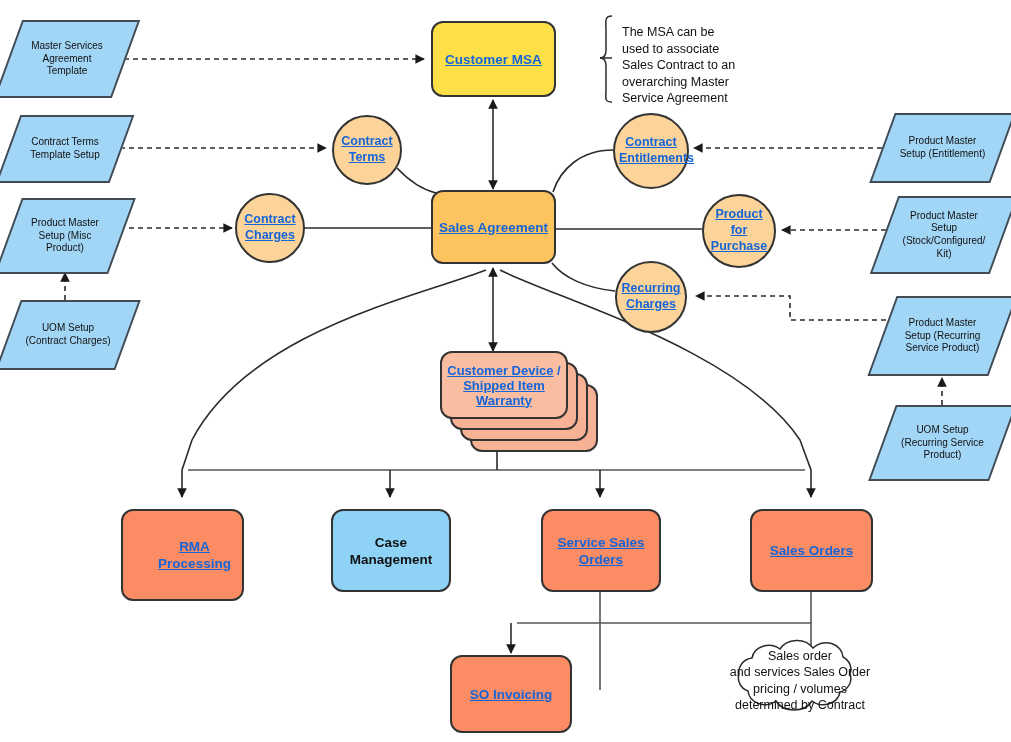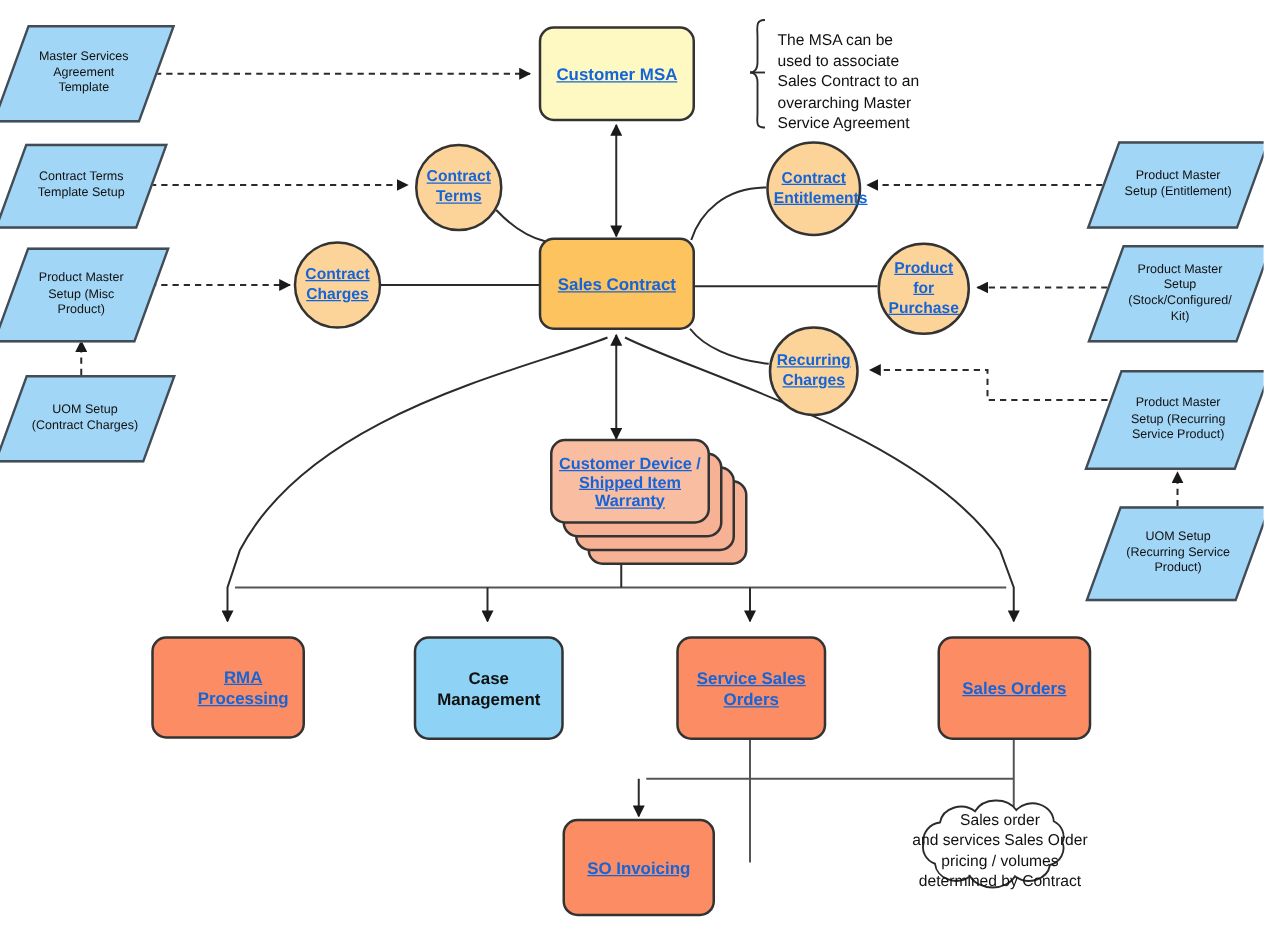--- a/index.html
+++ b/index.html
@@ -42,21 +42,21 @@
     box-sizing: border-box;
     white-space: pre-line;
   }
 
   
   .rrect {
     border: 2px solid #333333;
     border-radius: 12px;
     font-size: 13.5px;
   }
-  .rrect.green  { background: #fef9c3; }
+  .rrect.green  { background: #fde047; }
   .rrect.orange { background: #fdc35f; }
   .rrect.salmon { background: #fc8c63; }
   .rrect.blue   { background: #8ed2f5; }
 
   
   .link-label {
     color: #1565d8;
     font-weight: bold;
     text-decoration: underline;
   }
@@ -274,21 +274,21 @@
     <span class="lbl">UOM Setup
 (Recurring Service
 Product)</span>
   </div>
 
   <div class="node rrect green" style="left:431px; top:21px; width:125px; height:76px;">
     <span class="lbl link-label">Customer MSA</span>
   </div>
 
   <div class="node rrect orange" style="left:431px; top:190px; width:125px; height:74px;">
-    <span class="lbl link-label">Sales Contract</span>
+    <span class="lbl link-label">Sales Agreement</span>
   </div>
 
   <div class="node circ" style="left:332px; top:115px; width:70px; height:70px;">
     <span class="lbl link-label">Contract
 Terms</span>
   </div>
 
   <div class="node circ" style="left:235px; top:193px; width:70px; height:70px;">
     <span class="lbl link-label">Contract
 Charges</span>
@@ -313,21 +313,21 @@
     <div class="card" style="left:30px; top:33px; width:128px; height:68px;"></div>
     <div class="card" style="left:20px; top:22px; width:128px; height:68px;"></div>
     <div class="card" style="left:10px; top:11px; width:128px; height:68px;"></div>
     <div class="card top" style="left:0px; top:0px; width:128px; height:68px;">
       <span class="lbl" style="white-space:normal;">
         <span class="link-label">Customer Device</span><span class="plain-label nolink" style="color:#1565d8;"> / </span><span class="link-label">Shipped Item Warranty</span>
       </span>
     </div>
   </div>
 
-  <div class="node rrect salmon" style="left:121px; top:509px; width:123px; height:82px;padding-left:24px;">
+  <div class="node rrect salmon" style="left:121px; top:509px; width:123px; height:92px;padding-left:24px;">
     <span class="lbl link-label">RMA Processing</span>
   </div>
 
   <div class="node rrect blue" style="left:331px; top:509px; width:120px; height:83px;">
     <span class="lbl plain-label">Case Management</span>
   </div>
 
   <div class="node rrect salmon" style="left:541px; top:509px; width:120px; height:83px;align-items:center;">
     <span class="lbl link-label">Service Sales Orders</span>
   </div>

